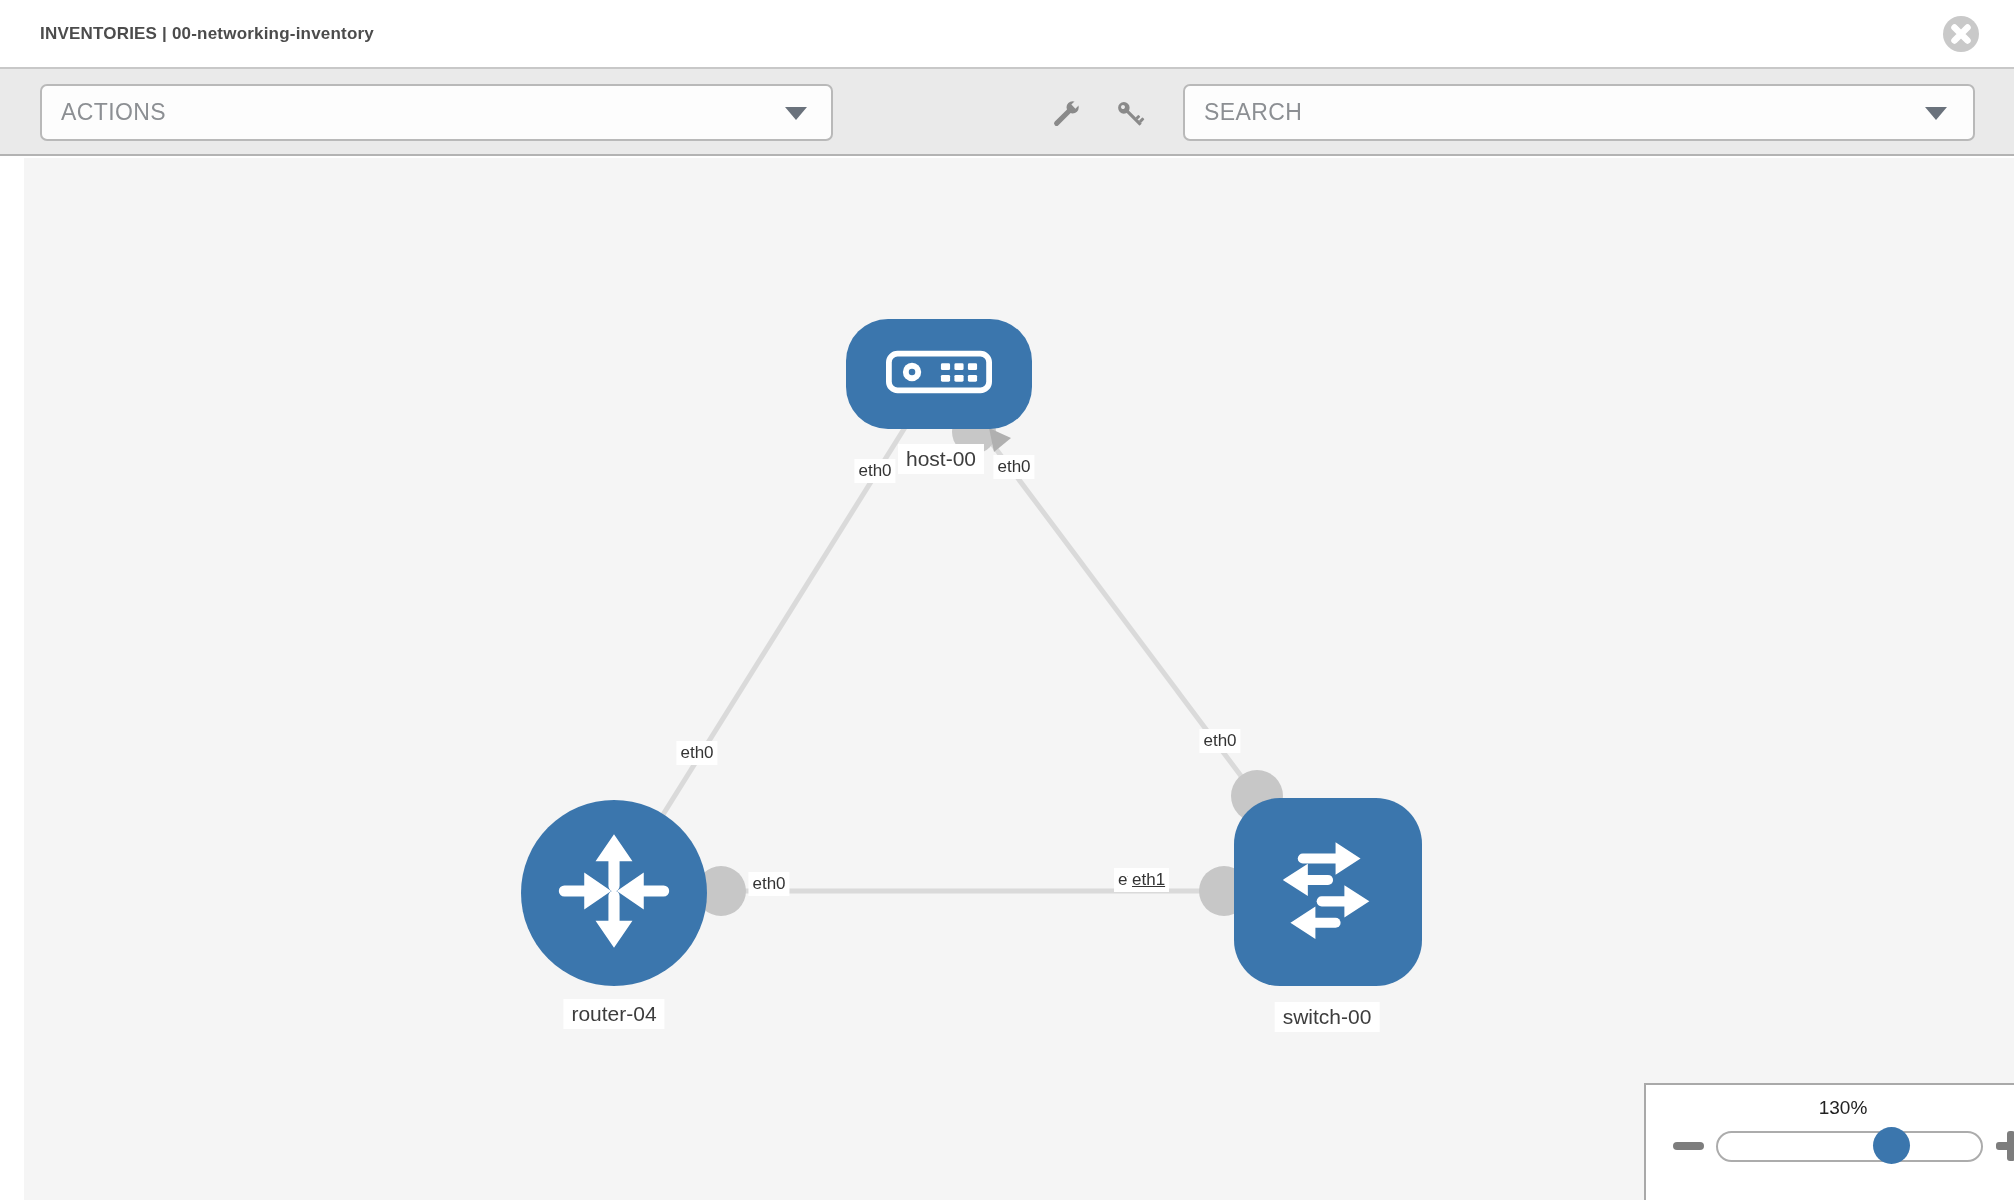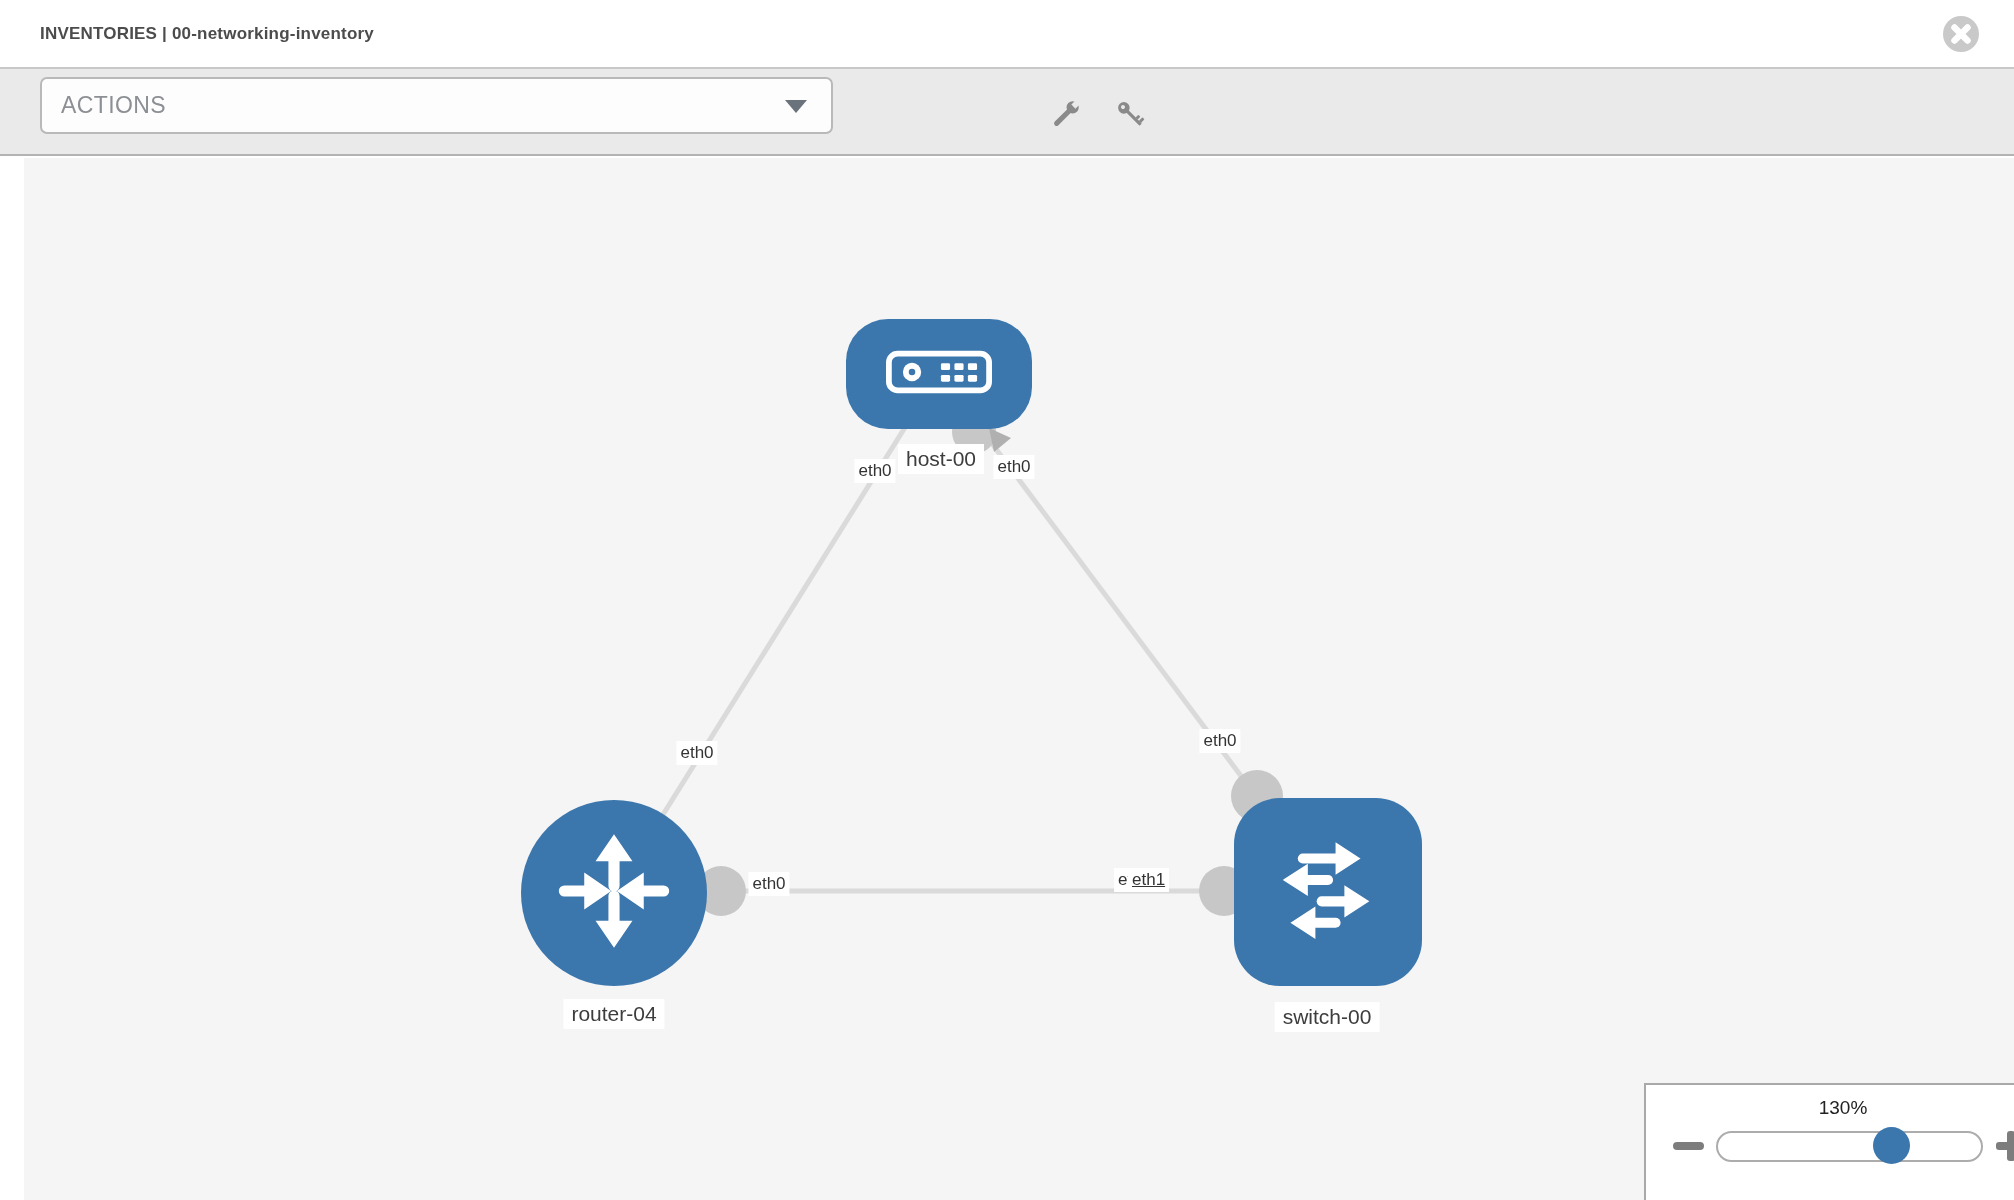--- a/index.html
+++ b/index.html
@@ -7,21 +7,21 @@
   body { font-family:"Liberation Sans","DejaVu Sans",sans-serif; background:#fff; position:relative; overflow:hidden; }
 
   
   .header { position:absolute; left:0; top:0; width:2014px; height:69px; background:#ffffff; border-bottom:2px solid #c8c8c8; }
   .page-title { position:absolute; left:40px; top:0; line-height:67px; font-size:17px; font-weight:bold; color:#4c4c4c; letter-spacing:0.2px; }
   .close-btn { position:absolute; left:1943px; top:16px; width:36px; height:36px; border-radius:50%; background:#c9c9c9; cursor:pointer; }
   .close-btn svg { display:block; }
 
   
   .toolbar { position:absolute; left:0; top:69px; width:2014px; height:87px; background:#eaeaea; border-bottom:2px solid #b3b3b3; }
-  .select-box { position:absolute; top:8px; height:57px; background:#fdfdfd; border:2px solid #b9b9b9; border-radius:7px; cursor:pointer; }
+  .select-box { position:absolute; top:15px; height:57px; background:#fdfdfd; border:2px solid #b9b9b9; border-radius:7px; cursor:pointer; }
   .select-box .placeholder { position:absolute; left:19px; top:0; line-height:53px; font-size:23px; color:#8c8f93; letter-spacing:0.4px; }
   .caret { position:absolute; top:21px; width:0; height:0; border-left:11px solid transparent; border-right:11px solid transparent; border-top:13px solid #6a727c; }
   .actions-box { left:40px; width:793px; }
   .actions-box .caret { right:24px; }
   .search-box { left:1183px; width:792px; }
   .search-box .caret { right:26px; }
   .tool-icon-btn { position:absolute; top:28px; width:36px; height:36px; cursor:pointer; }
   .wrench-btn { left:1047px; }
   .key-btn { left:1113px; }
 
@@ -83,20 +83,24 @@
       <g transform="rotate(-45 50 50)" fill="#8a8a8a">
         <circle cx="50" cy="22" r="16"></circle>
         <circle cx="50" cy="18.5" r="5.5" fill="#eaeaea"></circle>
         <rect x="45.5" y="34" width="9" height="54" rx="2"></rect>
         <rect x="54" y="64" width="11" height="8" rx="2"></rect>
         <rect x="54" y="77" width="14" height="8" rx="2"></rect>
       </g>
     </svg></span>
   </div>
 
+  <div class="select-box search-box">
+    <span class="placeholder">SEARCH</span>
+    <span class="caret"></span>
+  </div>
 </div>
 
 <div class="canvas">
 
   <svg class="links-svg" width="2014" height="1042" viewBox="0 0 2014 1042">
     <line x1="915" y1="215" x2="590" y2="735" stroke="#dadada" stroke-width="5"></line>
     <line x1="915" y1="215" x2="1304" y2="734" stroke="#dadada" stroke-width="5"></line>
     <line x1="590" y1="733" x2="1304" y2="733" stroke="#dadada" stroke-width="5"></line>
     <circle cx="950" cy="274" r="22" fill="#c7c7c7"></circle>
     <circle cx="697" cy="733" r="25" fill="#c7c7c7"></circle>

